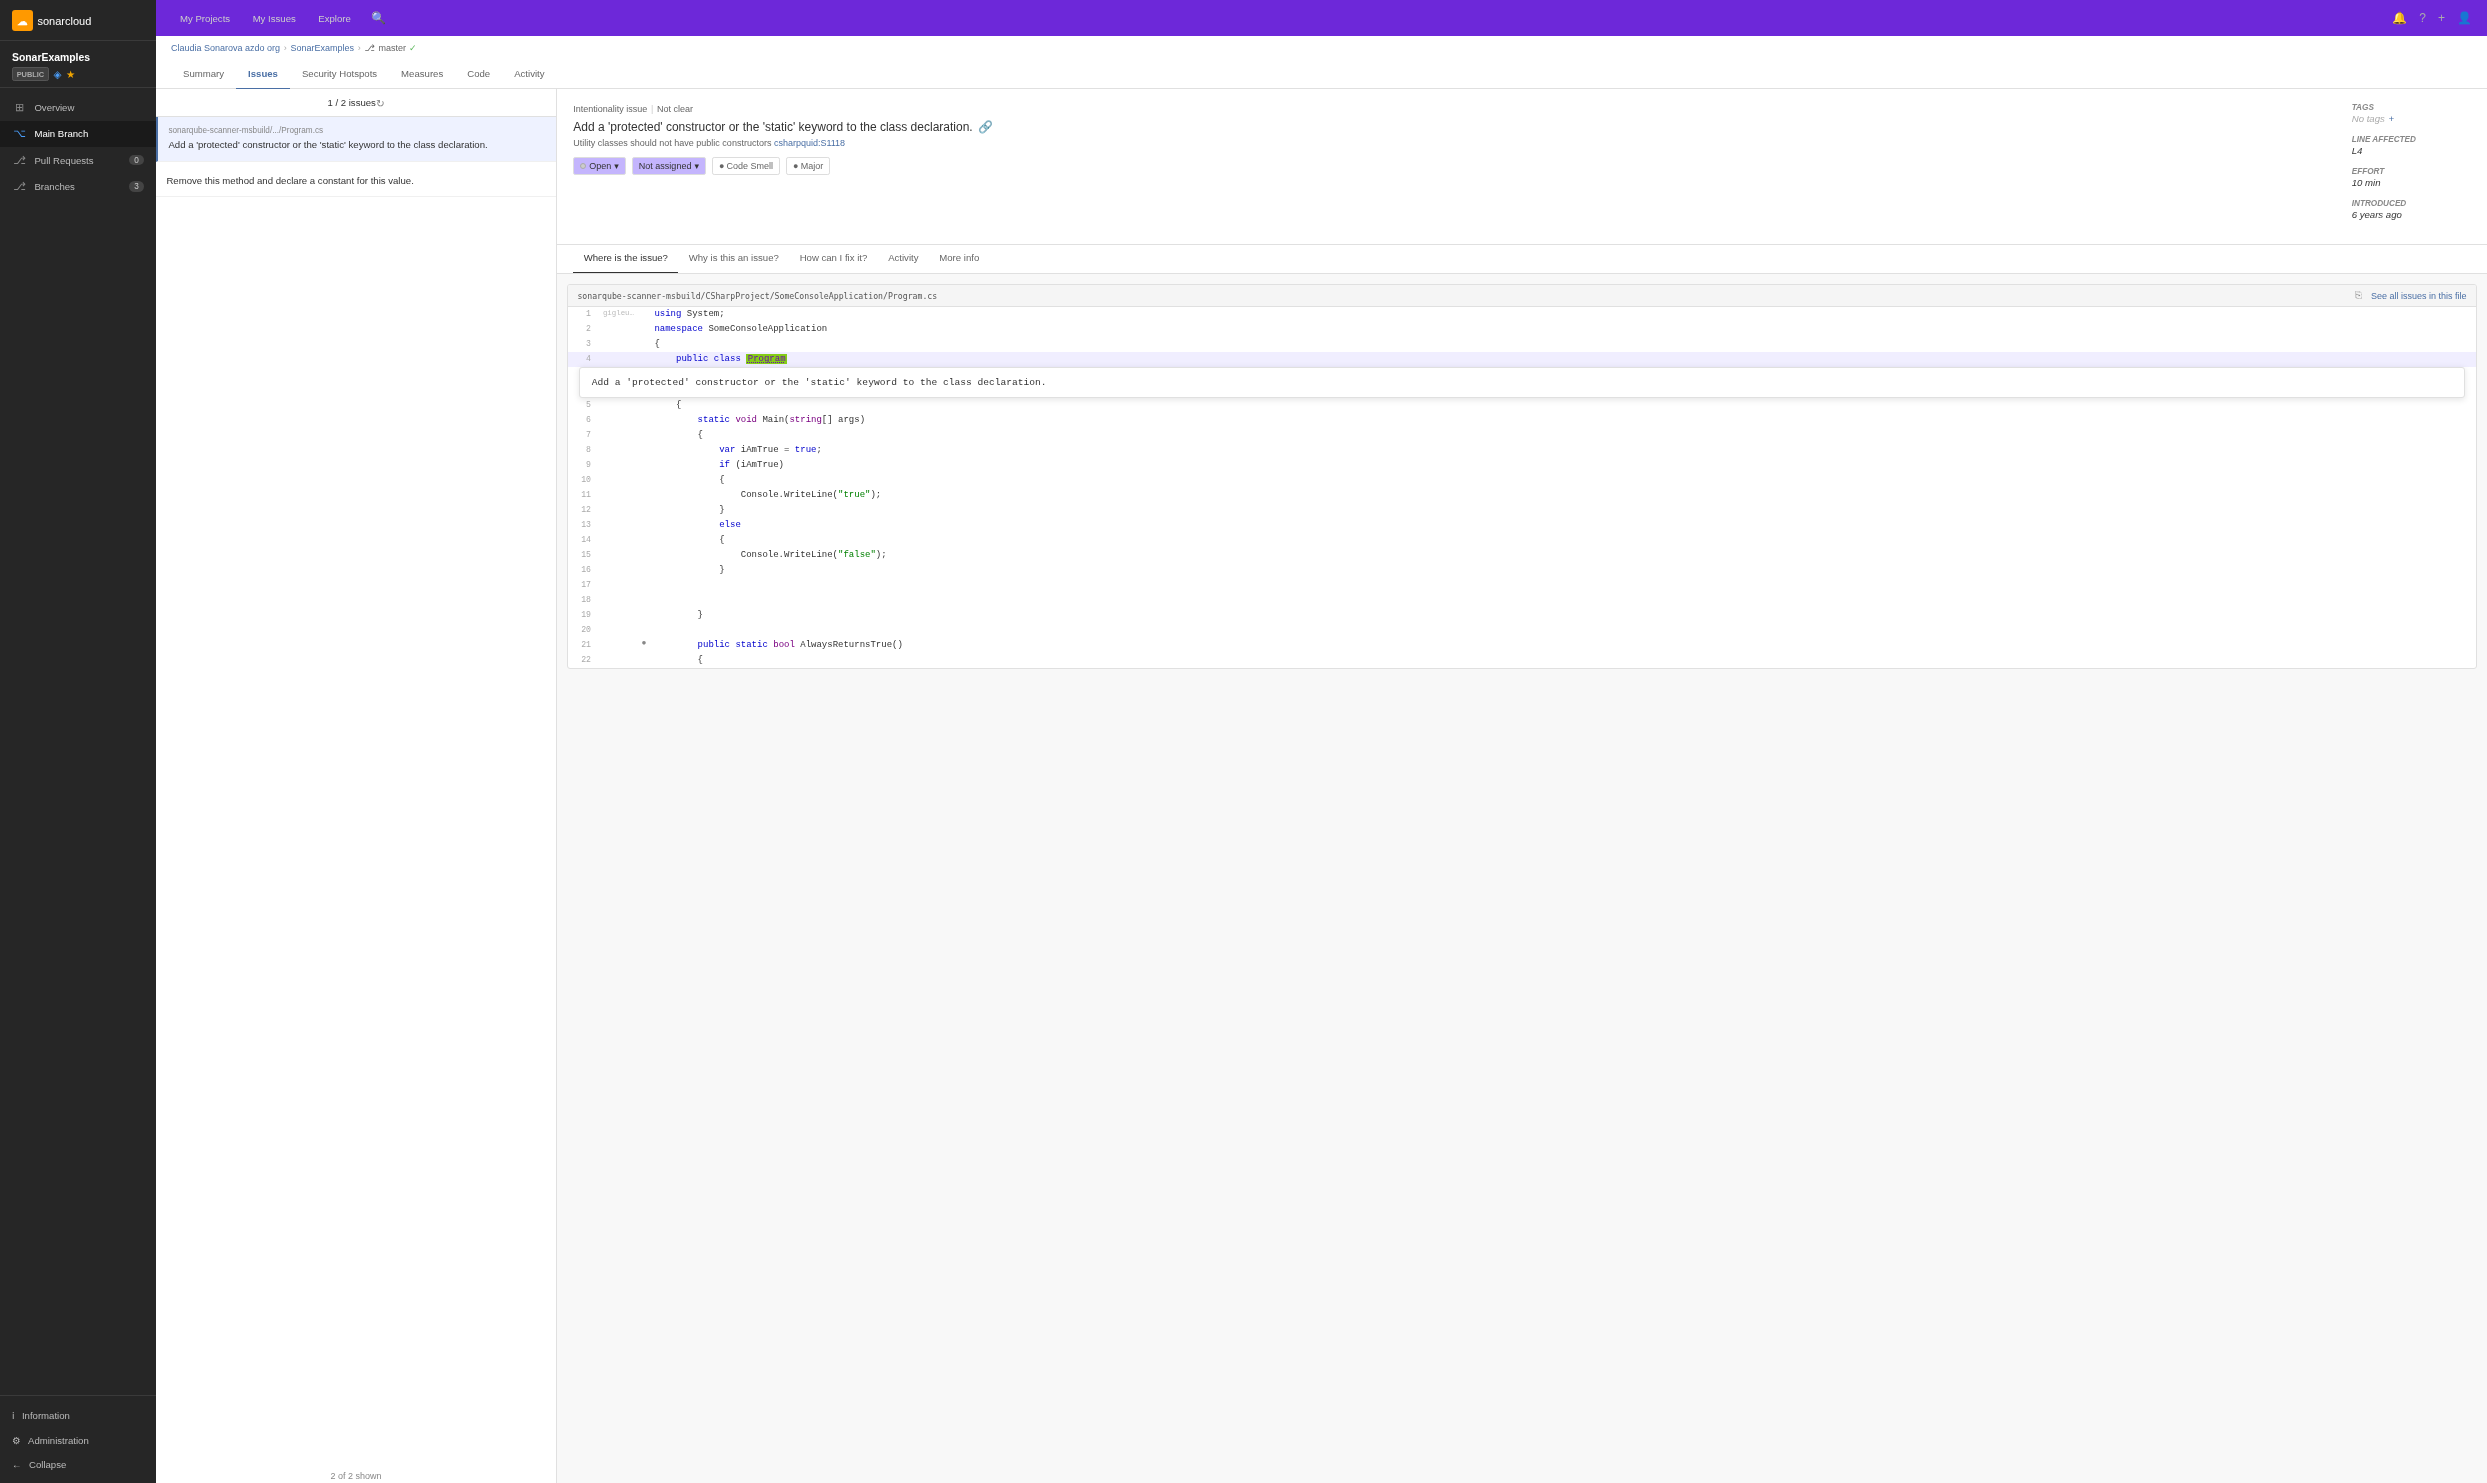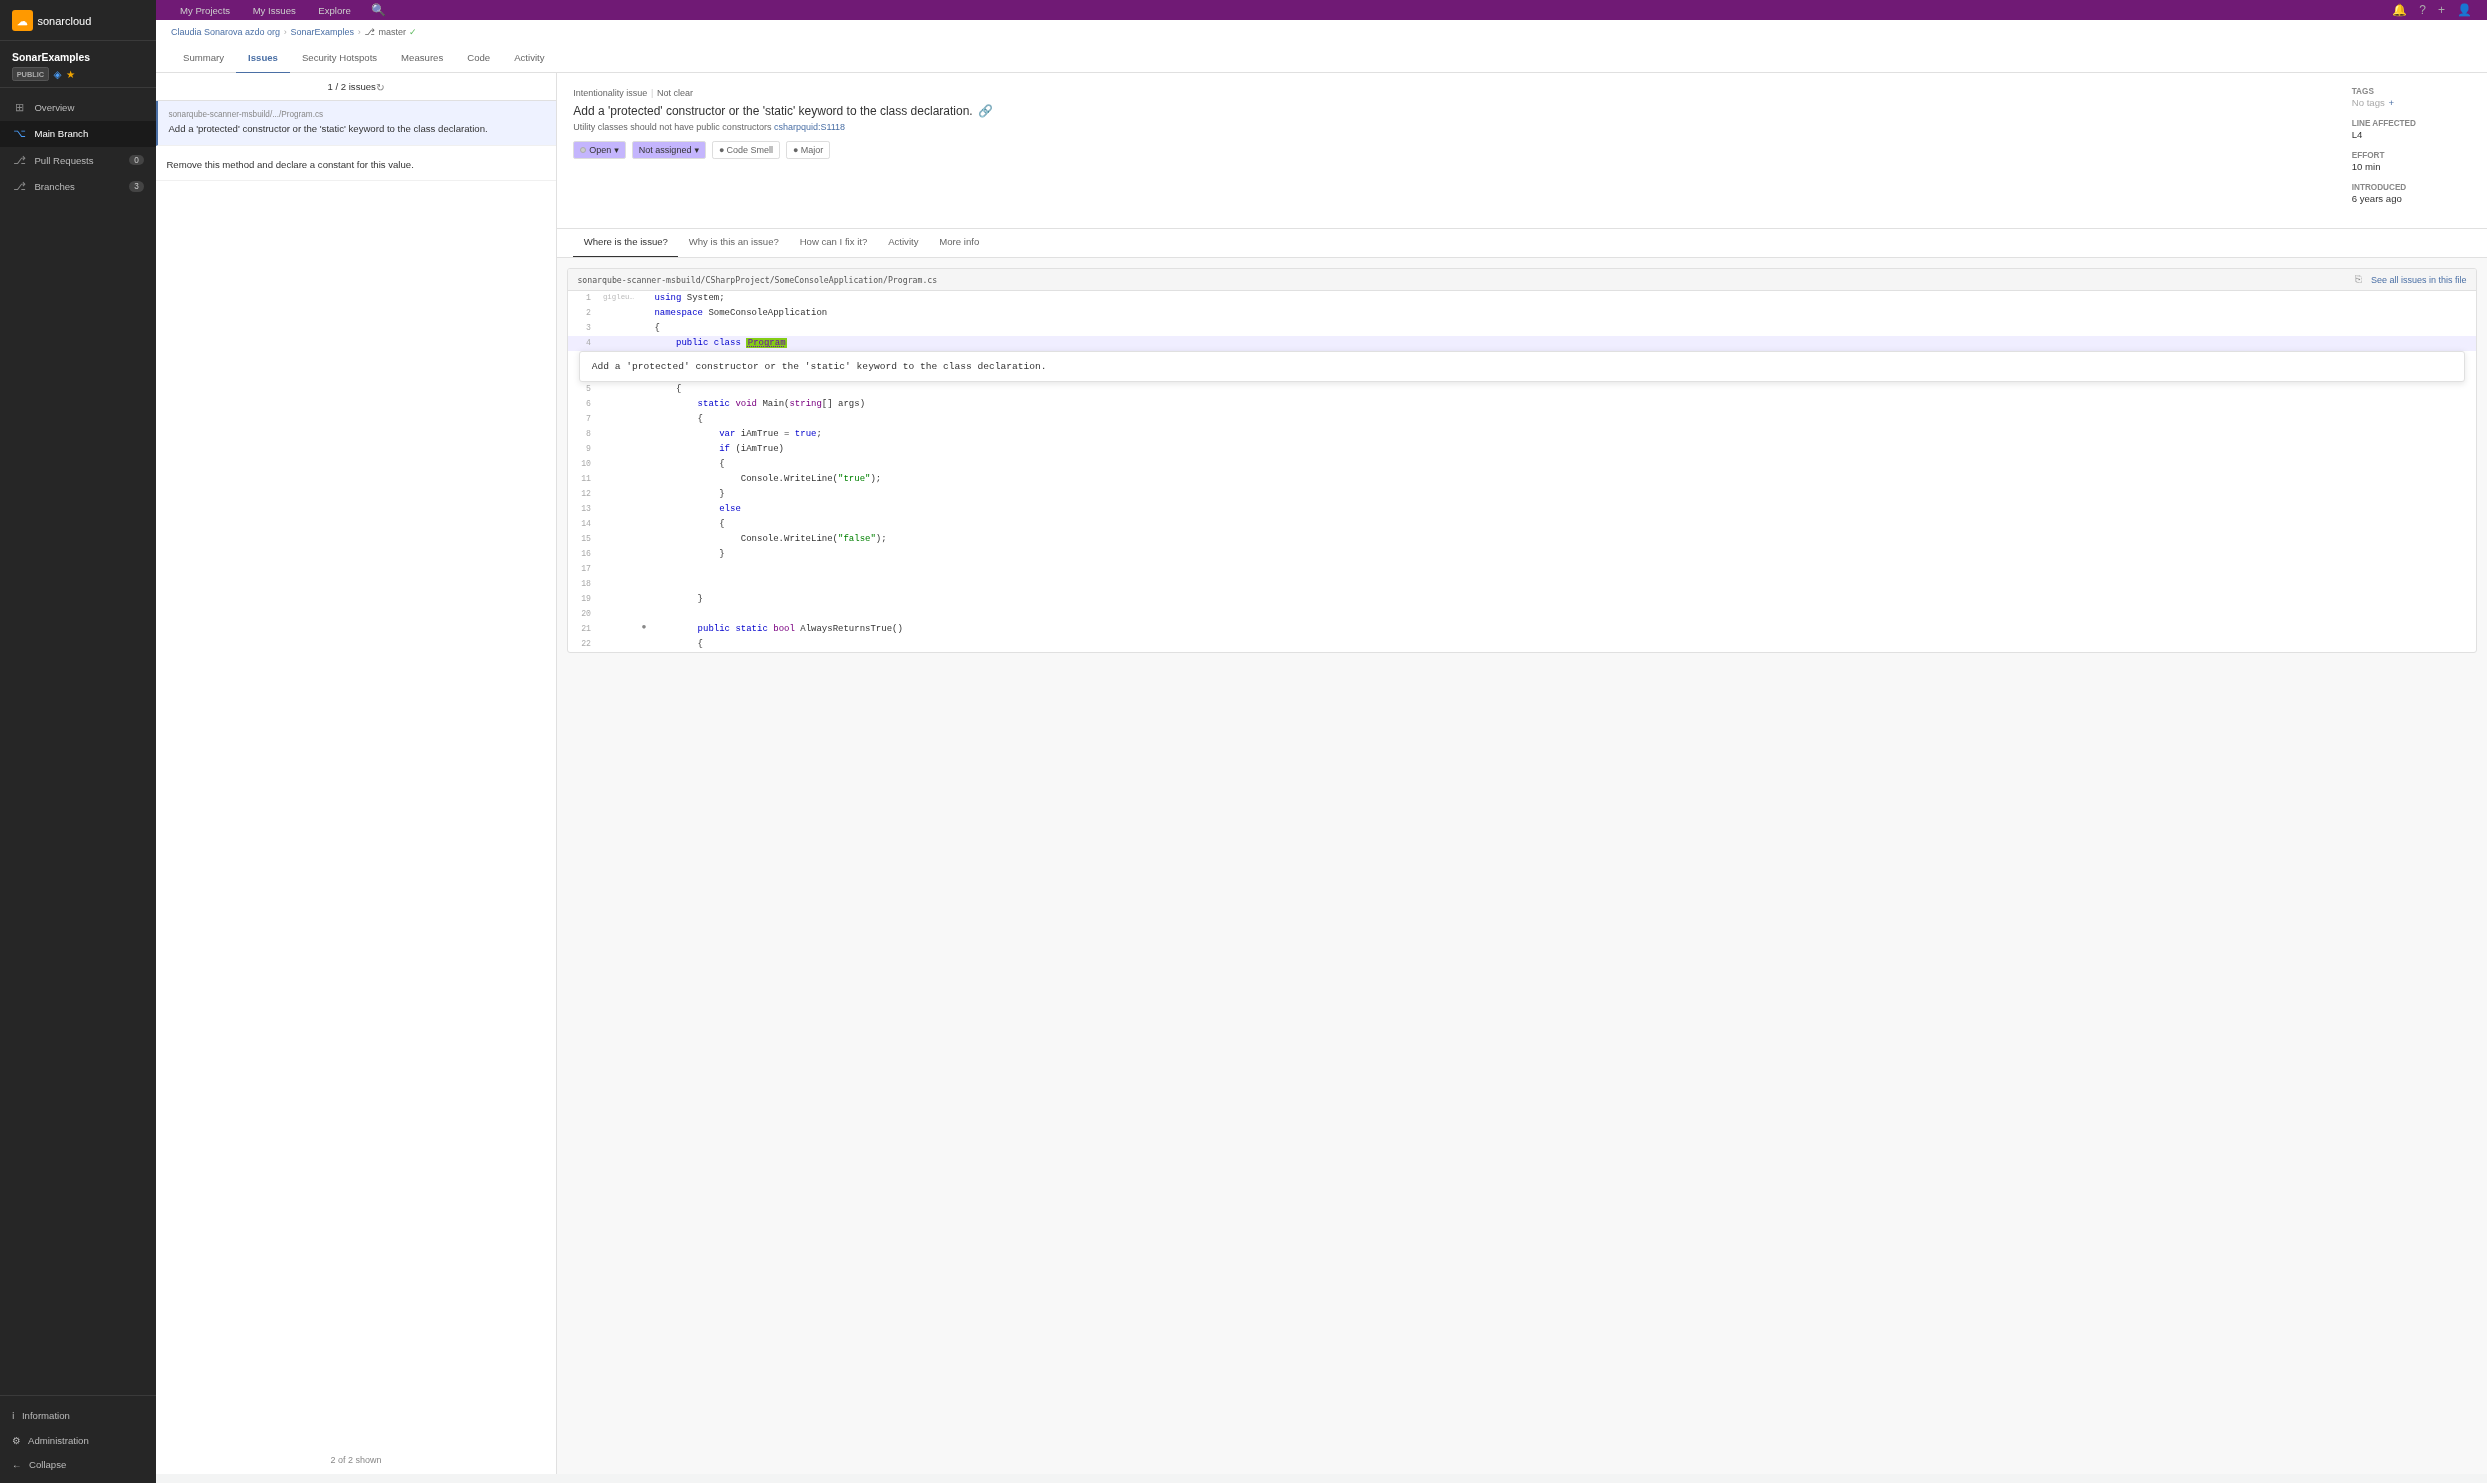--- a/index.html
+++ b/index.html
@@ -67,26 +67,26 @@
     #main {
       flex: 1;
       display: flex;
       flex-direction: column;
       overflow: hidden;
       background: #f3f4f4;
     }
 
     
     #top-nav {
-      background: #701a75;
+      background: #6d28d9;
       color: #ccc;
       display: flex;
       align-items: center;
       padding: 0 15px;
-      height: 20px;
+      height: 36px;
       gap: 4.5px;
     }
     .top-nav-link {
       color: #ccc; font-size: 9.6px; padding: 0 9px; cursor: pointer; height: 36px;
       display: flex; align-items: center;
     }
     .top-nav-search { margin-left: 7.4px; color: #aaa; cursor: pointer; font-size: 12px; }
     .top-nav-right { margin-left: auto; display: flex; align-items: center; gap: 12px; color: #aaa; font-size: 12px; }
     .top-nav-right span { cursor: pointer; }
 
@@ -197,21 +197,21 @@
     .status-dot { width: 6px; height: 6px; border-radius: 50%; background: #ccc; border: 1.5px solid #aaa; }
     .action-tag {
       display: flex; align-items: center; gap: 2.2px;
       font-size: 9px; color: #666; padding: 3px 6px;
       border: 0.7px solid #ddd; border-radius: 2.2px; background: #fff; cursor: pointer;
     }
 
     #issue-meta {
       min-width: 119px;
     }
-    .meta-item { margin-bottom: 10.4px; }
+    .meta-item { margin-bottom: 10.4px; font-style: italic; }
     .meta-label { font-size: 8.2px; color: #888; margin-bottom: 1.5px; text-transform: uppercase; font-weight: 600; }
     .meta-value { font-size: 9.6px; color: #333; }
     .meta-tag-add { color: #4a6fa5; font-size: 9.6px; cursor: pointer; }
     .meta-notag { font-size: 9.6px; color: #aaa; }
 
     
     #issue-tabs {
       background: #fff;
       border-bottom: 0.7px solid #e0e0e0;
       padding: 0 16.3px;

